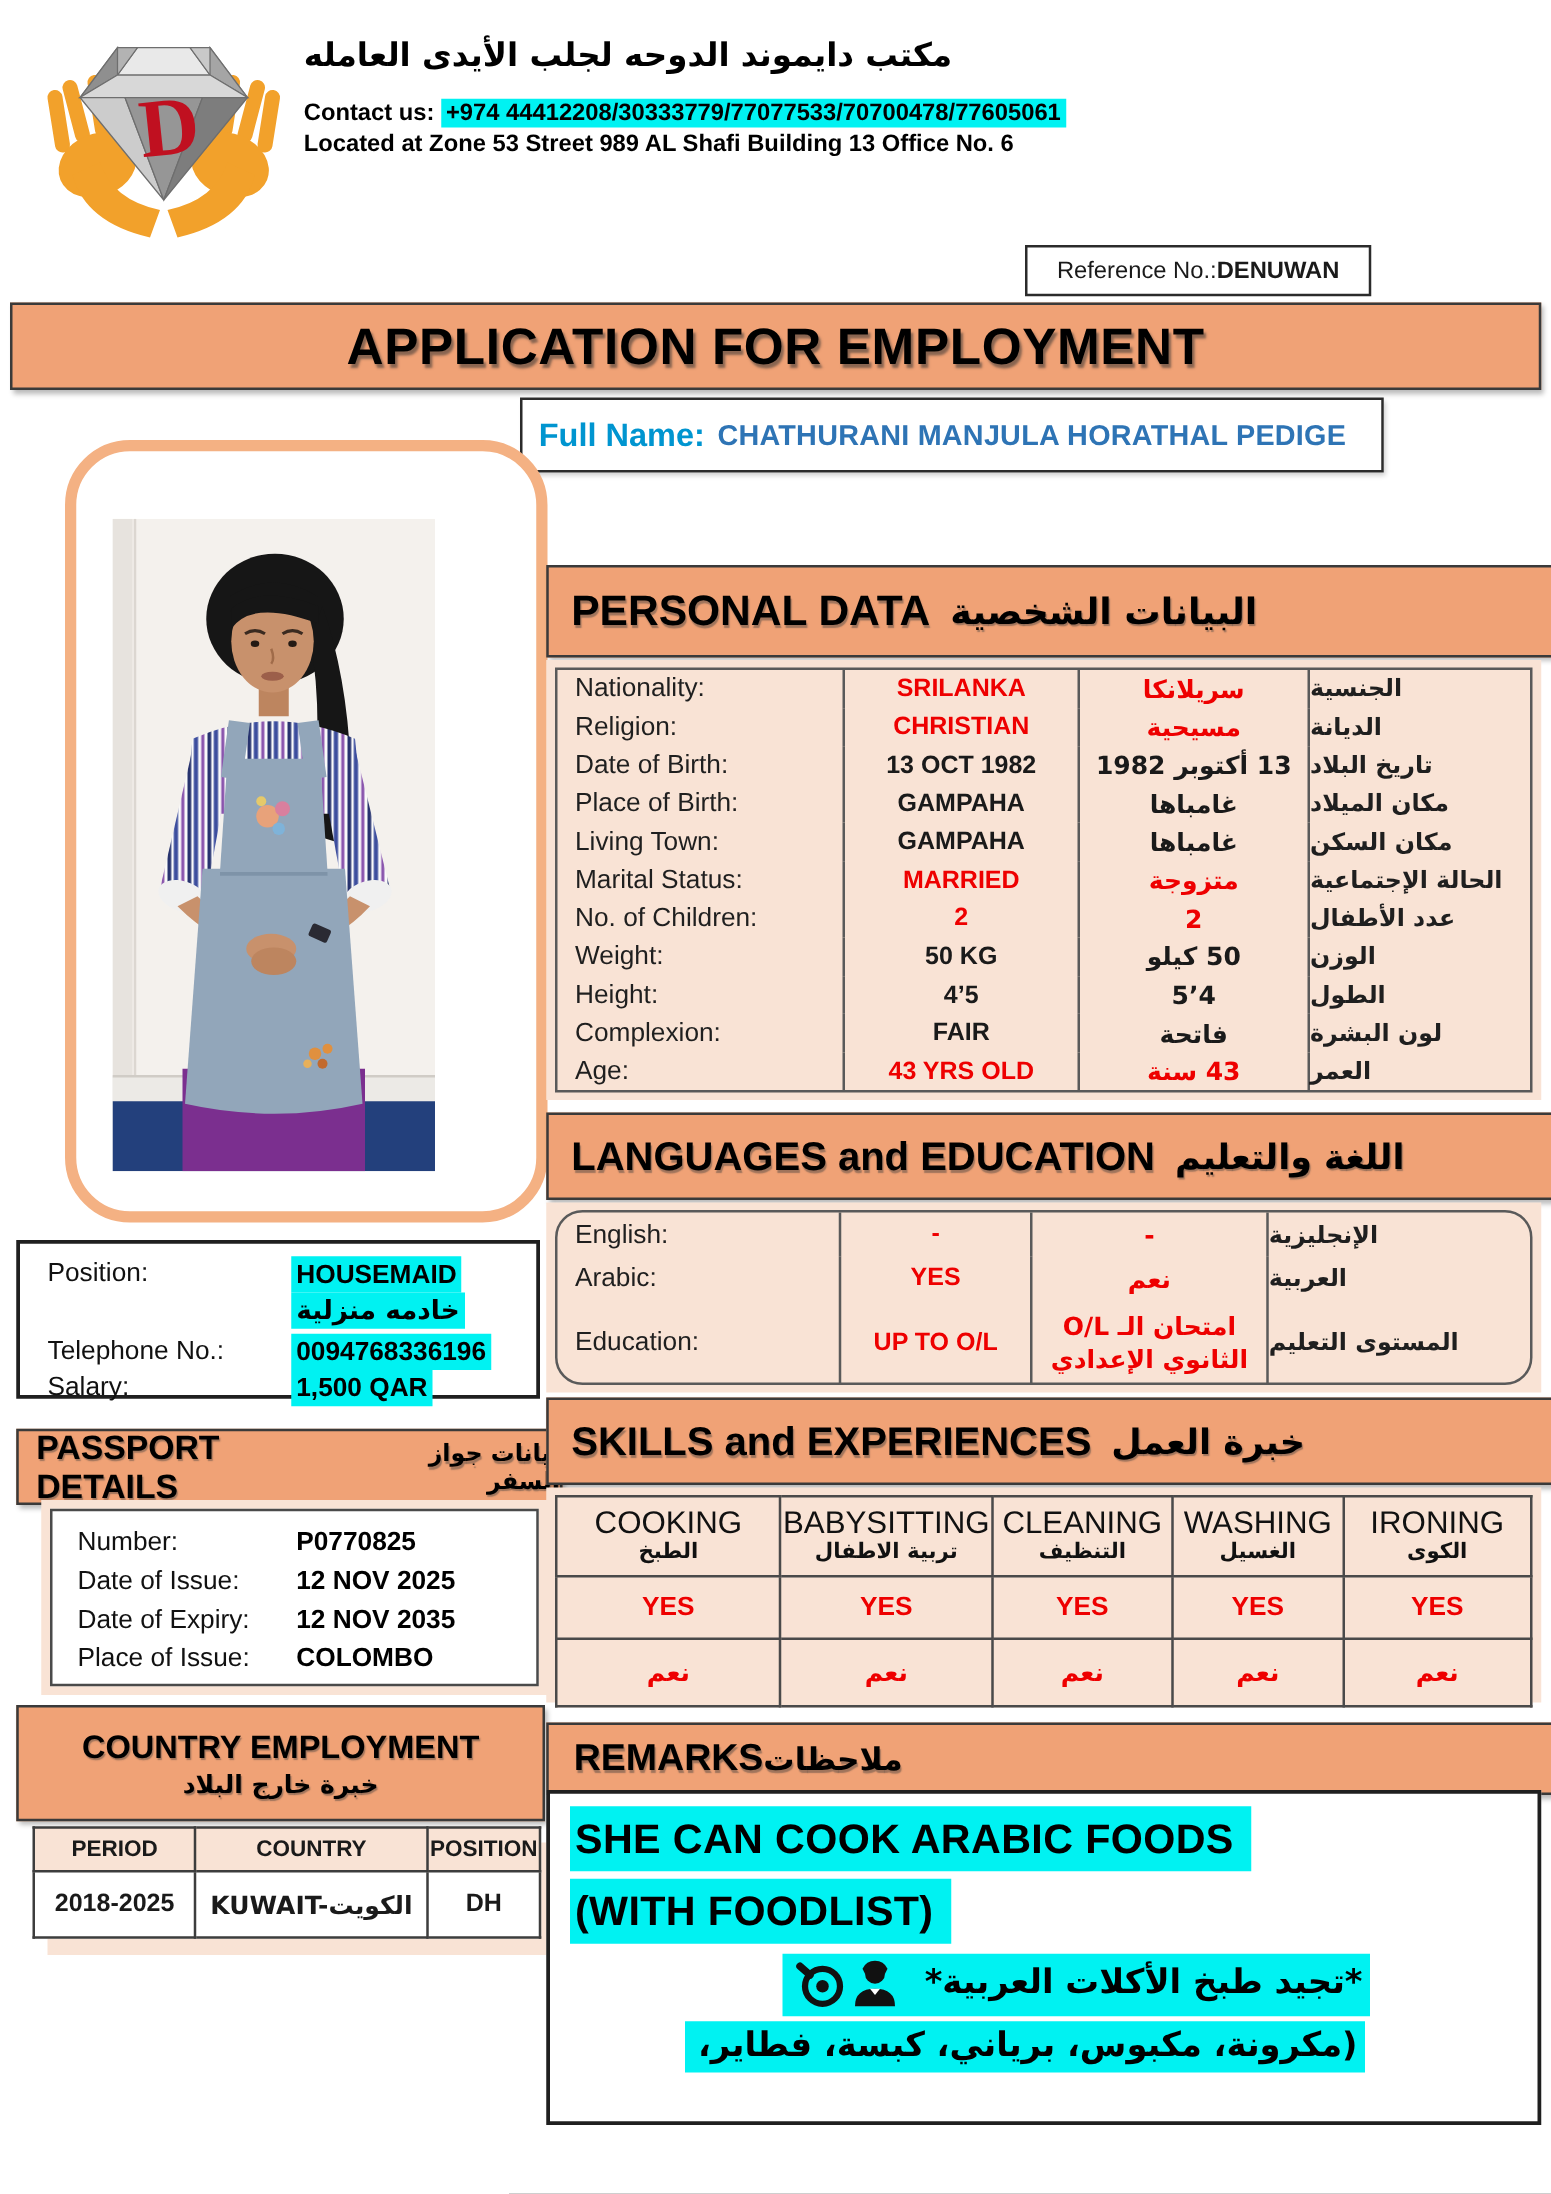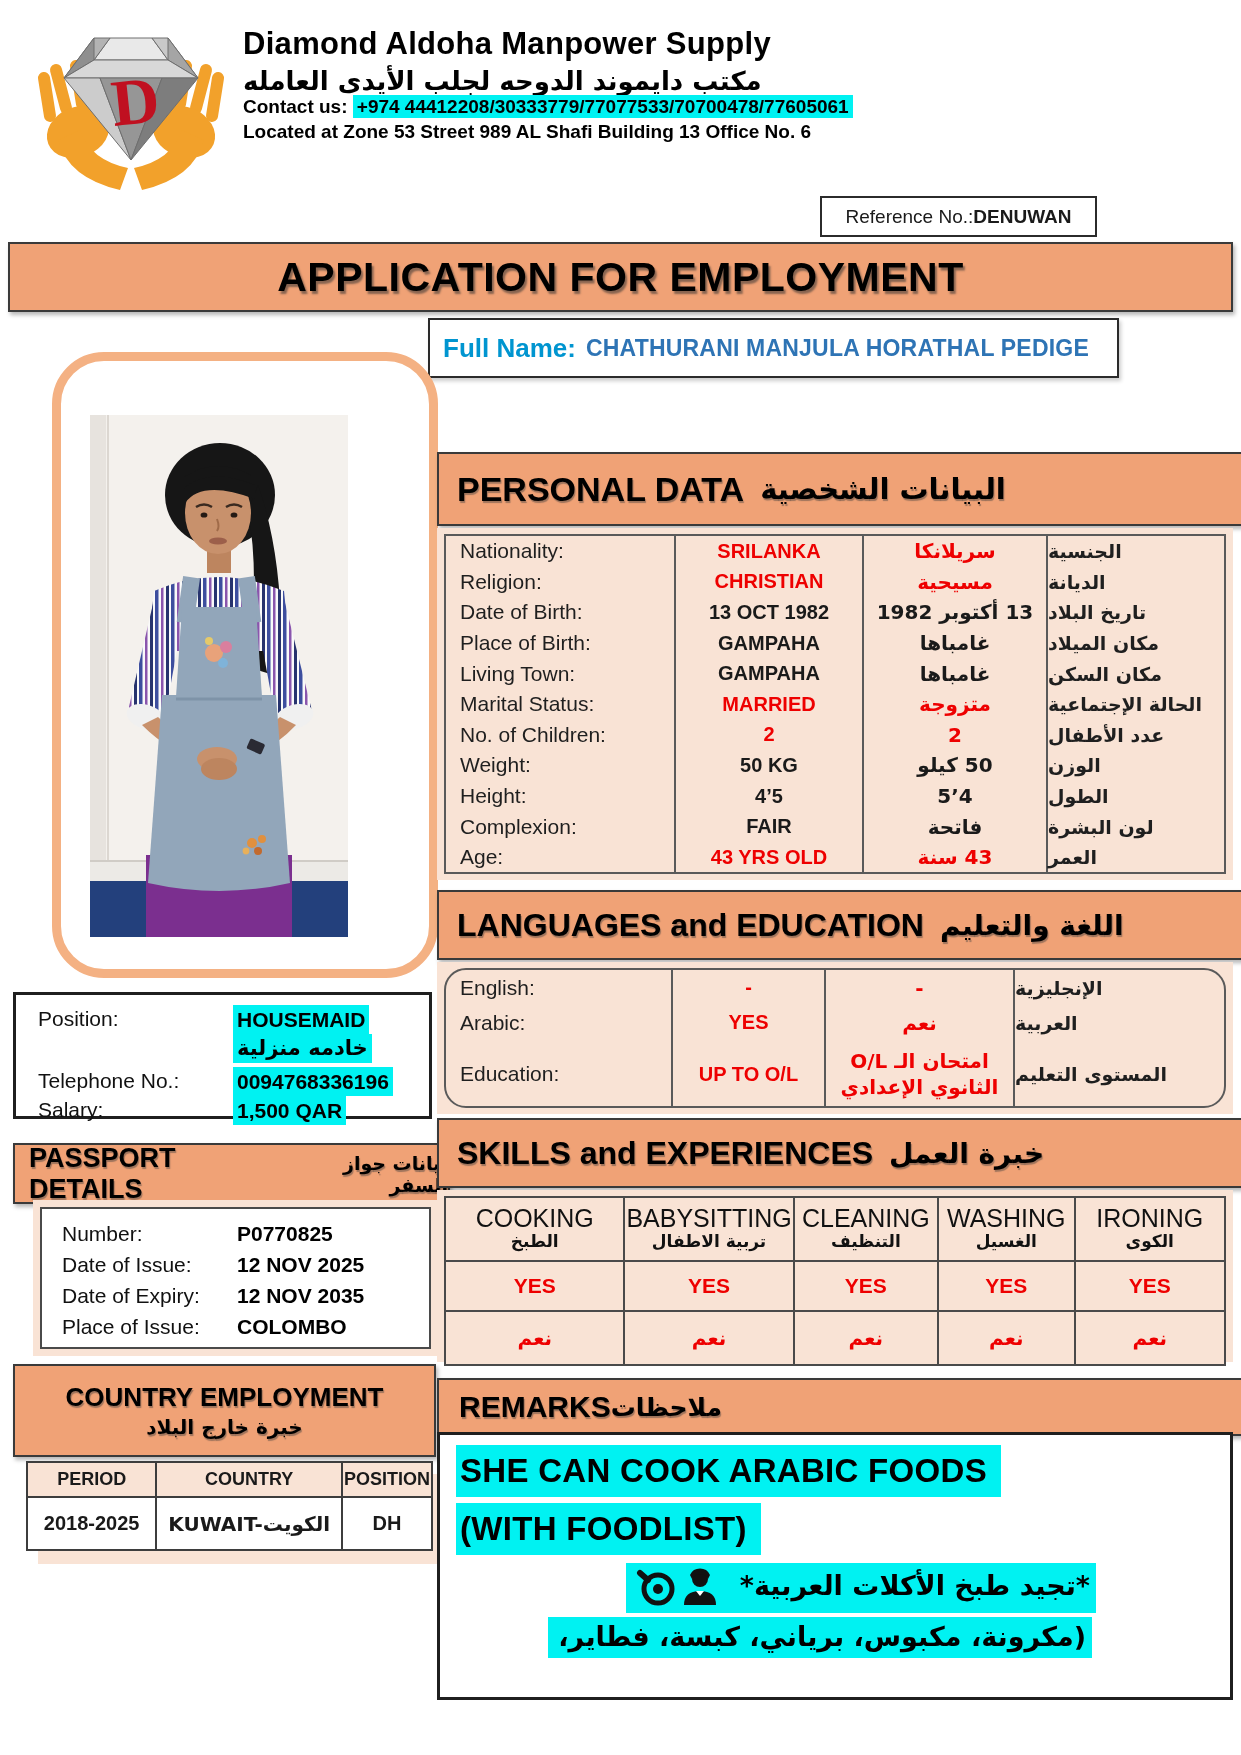--- a/index.html
+++ b/index.html
@@ -6,38 +6,38 @@
   .page{position:relative;width:1241px;height:1755px;background:#fff;margin:0 auto;
         font-family:"Liberation Sans",sans-serif;color:#1a1a1a;overflow:hidden;}
   .ar{font-family:"DejaVu Sans",sans-serif;}
   .abs{position:absolute;}
 
   
   .logo{left:28px;top:20px;width:206px;height:176px;}
   .company{left:243px;top:26px;width:880px;}
   .company-name{font-size:31px;font-weight:800;letter-spacing:.3px;color:#000;}
   .company-name-ar{font-size:26px;font-weight:700;margin-top:4px;direction:rtl;text-align:right;width:fit-content;color:#000;}
-  .contact-line{font-size:19px;font-weight:700;color:#000;}
+  .contact-line{margin-top:20px;font-size:19px;font-weight:700;color:#000;}
   .hl-cyan{background:#00F2F2;padding:1px 4px;}
   .address-line{font-size:19px;font-weight:700;margin-top:3px;color:#000;}
   .ref-box{left:820px;top:196px;width:273px;height:37px;border:2px solid #2b2b2b;
            display:flex;align-items:center;justify-content:center;font-size:19px;background:#fff;}
   .ref-box b{font-weight:800;}
 
   
   .bar{background:#F0A276;border:2px solid #3a3a3a;box-shadow:2px 3px 4px rgba(0,0,0,.28);
        display:flex;align-items:center;color:#000;}
   .title-bar{left:8px;top:242px;width:1221px;height:66px;justify-content:center;
              font-size:41px;font-weight:800;letter-spacing:.5px;
              text-shadow:2px 3px 2px rgba(50,50,50,.55);}
   .sec-head-en{font-weight:800;text-shadow:1px 2px 1px rgba(60,60,60,.45);}
   .sec-head-ar{font-weight:700;text-shadow:1px 2px 1px rgba(60,60,60,.45);}
 
   
-  .fullname-box{left:428px;top:318px;width:674px;height:56px;border:2px solid #2b2b2b;background:#fff;
+  .fullname-box{left:416px;top:318px;width:674px;height:56px;border:2px solid #2b2b2b;background:#fff;
                 display:flex;align-items:center;padding-left:13px;gap:10px;box-shadow:2px 3px 4px rgba(0,0,0,.2);}
   .fn-label{font-size:26px;font-weight:700;color:#0095D0;}
   .fn-value{font-size:23px;font-weight:700;color:#2E74B5;letter-spacing:.2px;}
 
   
   .photo-frame{left:52px;top:352px;width:368px;height:608px;border:9px solid #F4B183;border-radius:52px;background:#fff;}
   .photo{left:90px;top:415px;width:258px;height:522px;}
 
   
   .pos-box{left:13px;top:992px;width:419px;height:127px;border:3px solid #1f1f1f;background:#fff;padding-top:10px;box-sizing:border-box;}
@@ -146,21 +146,20 @@
         <polygon points="36,58 66,40 140,40 170,58" fill="#d8d8d8"></polygon>
         <polygon points="36,58 72,58 103,140" fill="#cccccc"></polygon>
         <polygon points="72,58 134,58 103,140" fill="#969696"></polygon>
         <polygon points="134,58 170,58 103,140" fill="#7d7d7d"></polygon>
       </g>
       <text x="84" y="104" font-size="66" font-weight="bold" fill="#C01020" font-family="Liberation Serif, serif" transform="rotate(-6 103 86)">D</text>
     </svg>
   </div>
 
   <div class="abs company">
-    <div class="company-name">Diamond Aldoha Manpower Supply</div>
     <div class="company-name-ar ar">مكتب دايموند الدوحه لجلب الأيدى العامله</div>
     <div class="contact-line">
       <span>Contact us:</span>
       <span class="hl-cyan">+974 44412208/30333779/77077533/70700478/77605061</span>
     </div>
     <div class="address-line">Located at Zone 53 Street 989 AL Shafi Building 13 Office No. 6</div>
   </div>
 
   <div class="abs ref-box">
     <span>Reference No.:</span>

